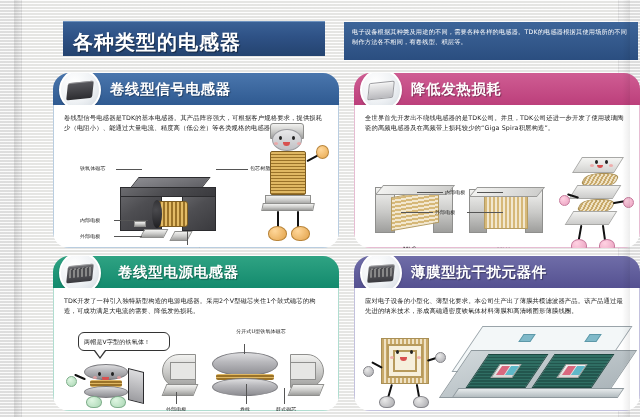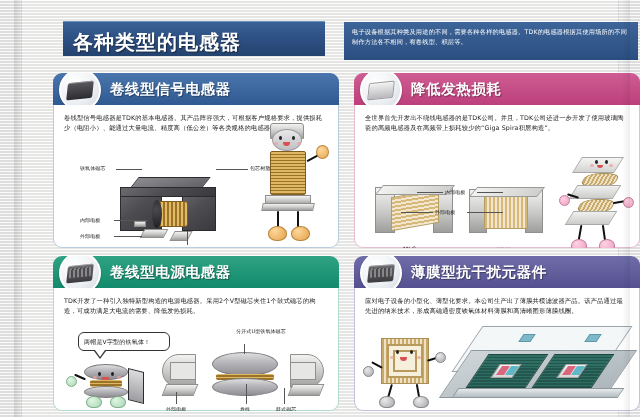--- a/index.html
+++ b/index.html
@@ -62,21 +62,21 @@
     position: absolute; left: 322px; top: 22px;
     width: 294px; height: 38px;
     background: linear-gradient(to bottom,#3d6599,#2b4e80);
     color: #fff;
     font-size: 6.2px; line-height: 10px;
     padding: 5px 8px 0 8px;
     letter-spacing: 0.2px;
   }
 
   
-  .panel { position: absolute; border-radius: 0; overflow: hidden; }
+  .panel { position: absolute; border-radius: 16px; overflow: hidden; }
   .panel .head {
     height: 32px; display: flex; align-items: center;
     border-radius: 9px 9px 0 0; position: relative;
   }
   .panel .head .title {
     color: #fff; font-size: 14.5px; font-weight: bold;
     margin-left: 57px; letter-spacing: 0.6px;
     text-shadow: 1px 1px 1px rgba(0,0,0,0.35);
   }
   .badge {
@@ -117,21 +117,21 @@
   
   #panel-wire-signal { left: 31px; top: 73px; width: 286px; height: 175px; }
   #panel-wire-signal .head { background: linear-gradient(to bottom,#4a76ad,#2f5a91); }
   #panel-wire-signal .body { border-color: #b9cde0; }
 
   #panel-mlcc-signal { left: 332px; top: 73px; width: 286px; height: 175px; }
   #panel-mlcc-signal .head { background: linear-gradient(to bottom,#cf5d93,#bc3f7b); }
   #panel-mlcc-signal .body { border-color: #e7bcd3; }
 
   #panel-wire-power { left: 31px; top: 256px; width: 286px; height: 155px; }
-  #panel-wire-power .head { background: linear-gradient(to bottom,#2fa383,#138a6d); }
+  #panel-wire-power .head { background: linear-gradient(to bottom,#2fa383,#138a6d); padding-left: 8px; }
   #panel-wire-power .body { border-color: #b0ddd0; }
 
   #panel-thinfilm { left: 332px; top: 256px; width: 286px; height: 155px; }
   #panel-thinfilm .head { background: linear-gradient(to bottom,#6f6da8,#555191); align-items: center; }
   #panel-thinfilm .body { border-color: #c3c1de; }
 
   
   .art { position: absolute; }
   .lbl {
     position: absolute; font-size: 5px; color: #222;

